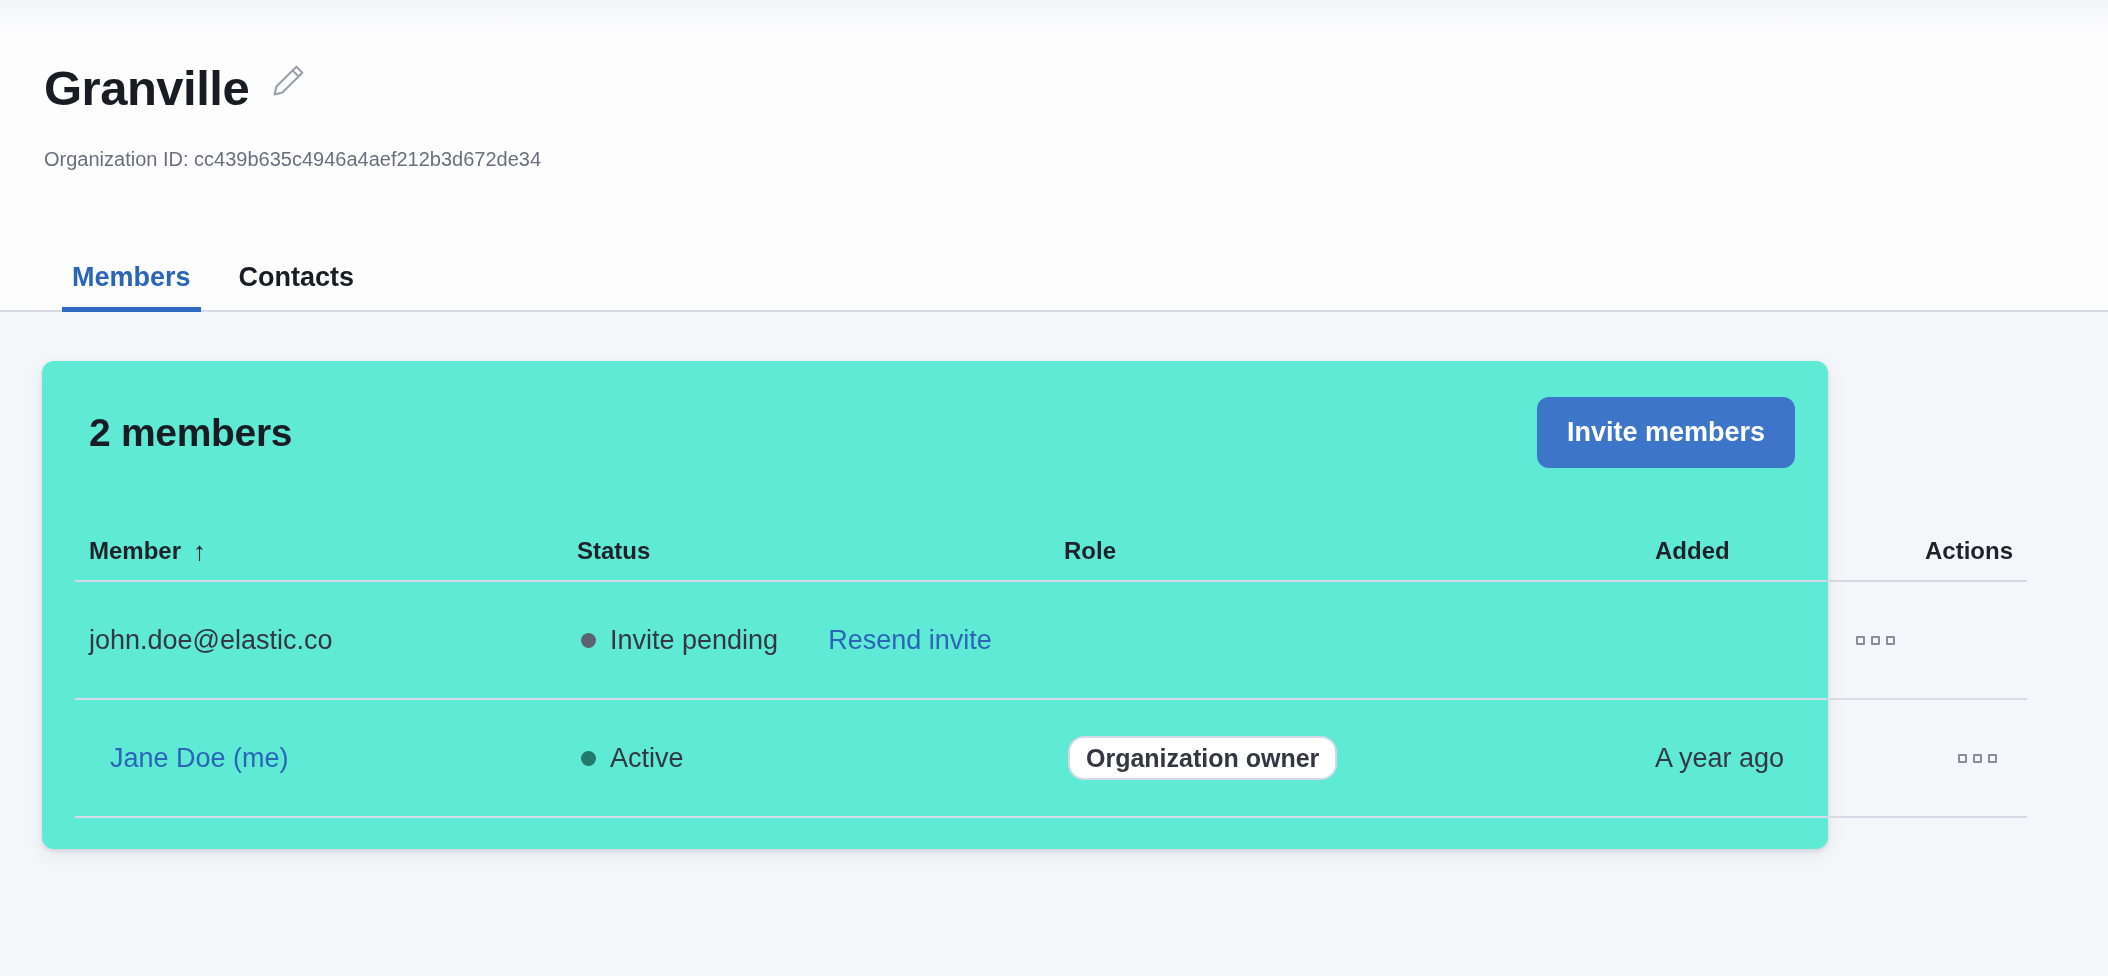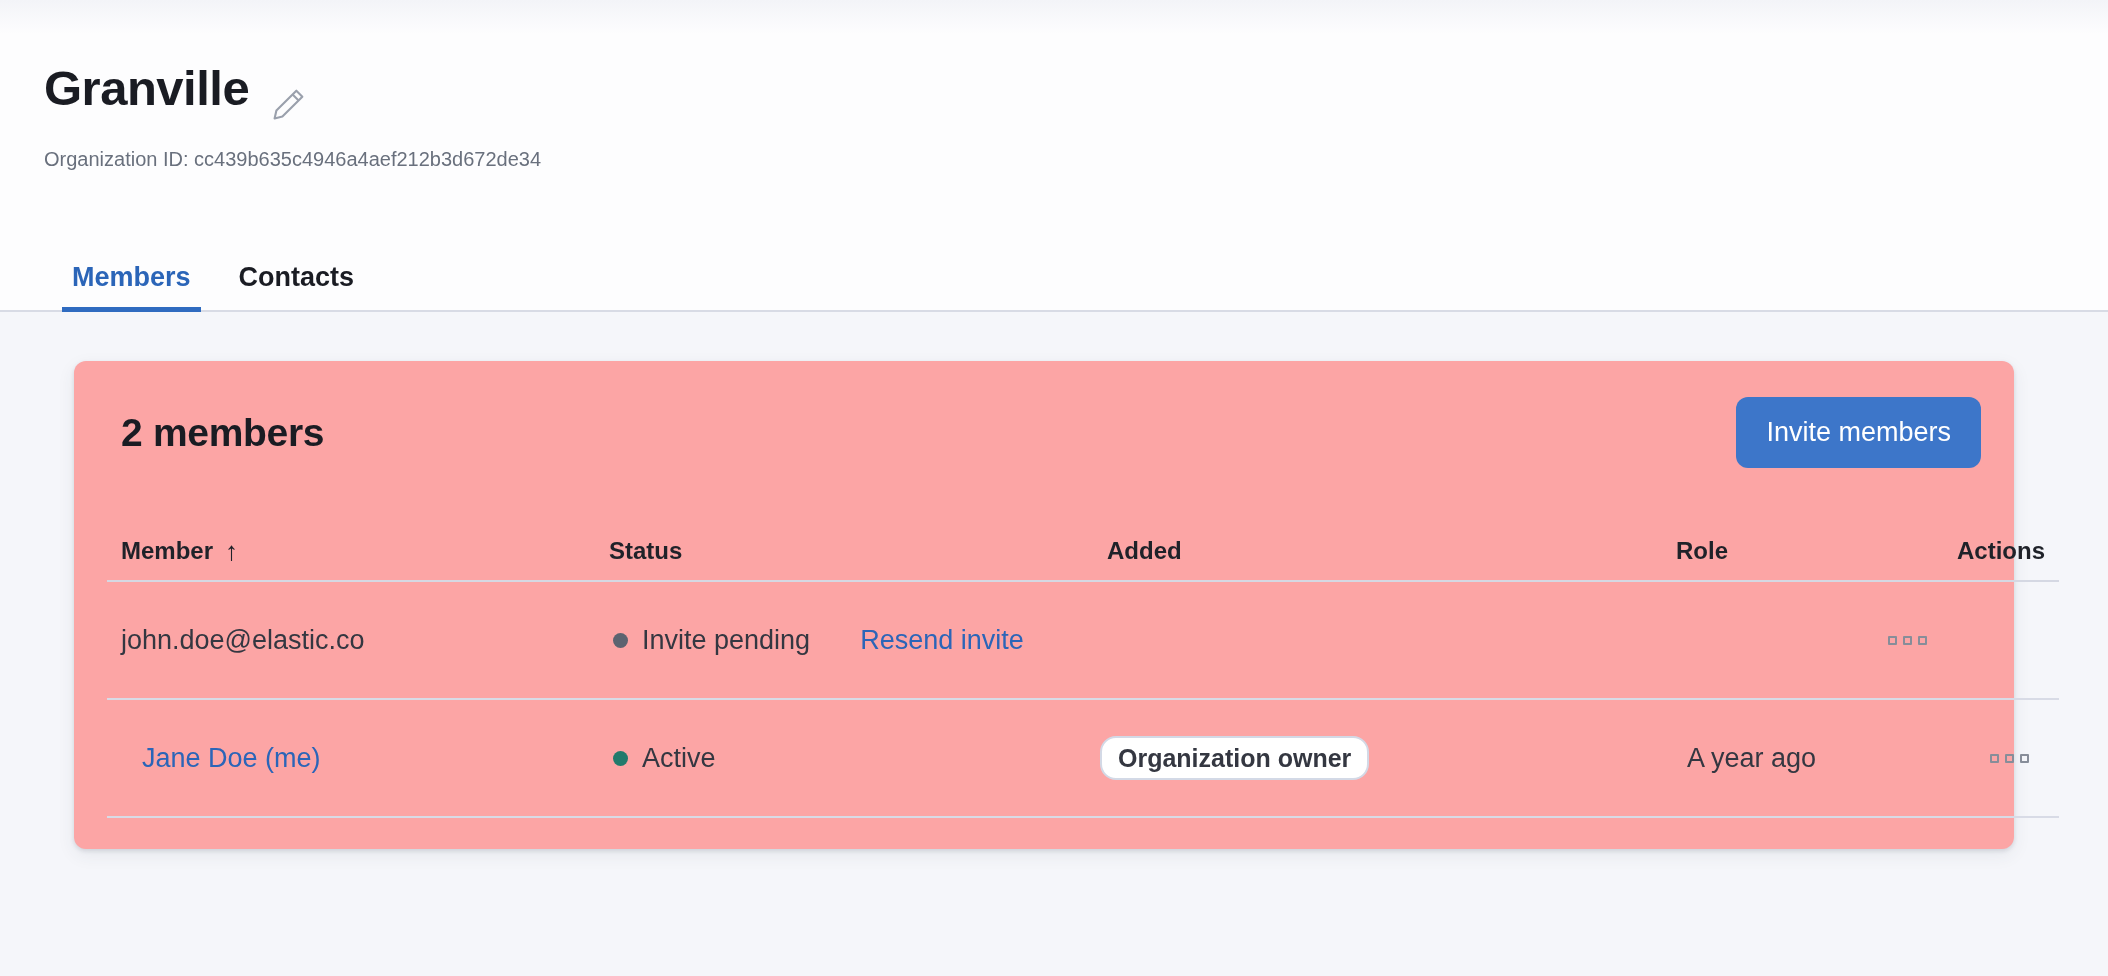--- a/index.html
+++ b/index.html
@@ -12,21 +12,21 @@
   }
 
   
   .top-section {
     background: linear-gradient(180deg, #f3f4f8 0%, #fdfdfe 34px, #fdfdfe 100%);
     width: 2108px;
   }
   .title-row {
     padding: 58px 44px 0 44px;
     display: flex;
-    align-items: flex-end;
+    align-items: flex-start;
   }
   .page-title {
     font-size: 49px;
     font-weight: 700;
     color: #1a1c23;
     line-height: 60px;
     letter-spacing: -0.5px;
   }
   .edit-btn {
     background: none;
@@ -74,26 +74,25 @@
   }
 
   
   .bottom-section {
     background: #f5f6fa;
     width: 2108px;
     height: 660px;
     padding: 49px 0 0 42px;
   }
   .card {
-    width: 1940px;
-    background: #fca5a5;
+    width: 1786px;
+    background: #5eead4;
     border-radius: 12px;
     box-shadow: 0 2px 4px rgba(52, 58, 78, 0.14), 0 6px 18px rgba(52, 58, 78, 0.08);
     padding: 36px 33px 31px 33px;
-    margin-left: 32px;
   }
   .card-header {
     display: flex;
     align-items: center;
     justify-content: space-between;
   }
   .members-heading {
     font-size: 39px;
     font-weight: 700;
     color: #1a1c23;
@@ -101,21 +100,21 @@
     padding-left: 14px;
     letter-spacing: -0.3px;
   }
   .invite-btn {
     height: 71px;
     padding: 0 30px;
     background: #3d76c9;
     color: #ffffff;
     font-family: inherit;
     font-size: 27px;
-    font-weight: 400;
+    font-weight: 700;
     border: none;
     border-radius: 12px;
     cursor: pointer;
   }
 
   
   .table { margin-top: 68px; width: 1952px; }
   .t-row {
     display: grid;
     grid-template-columns: 490px 495px 580px 285px 1fr;
@@ -236,22 +235,22 @@
     </div>
 
     <div class="table">
 
       <div class="t-row t-head">
         <div class="th th-member">
           <span>Member</span>
           <span class="sort-arrow">↑</span>
         </div>
         <div class="th th-status">Status</div>
+        <div class="th th-role">Role</div>
         <div class="th th-added">Added</div>
-        <div class="th th-role">Role</div>
         <div class="th th-actions">Actions</div>
       </div>
 
       <div class="t-row data-row">
         <div class="cell cell-member">john.doe@elastic.co</div>
         <div class="cell cell-status">
           <span class="status-dot dot-pending"></span>
           <span>Invite pending</span>
           <a class="resend-link">Resend invite</a>
         </div>

